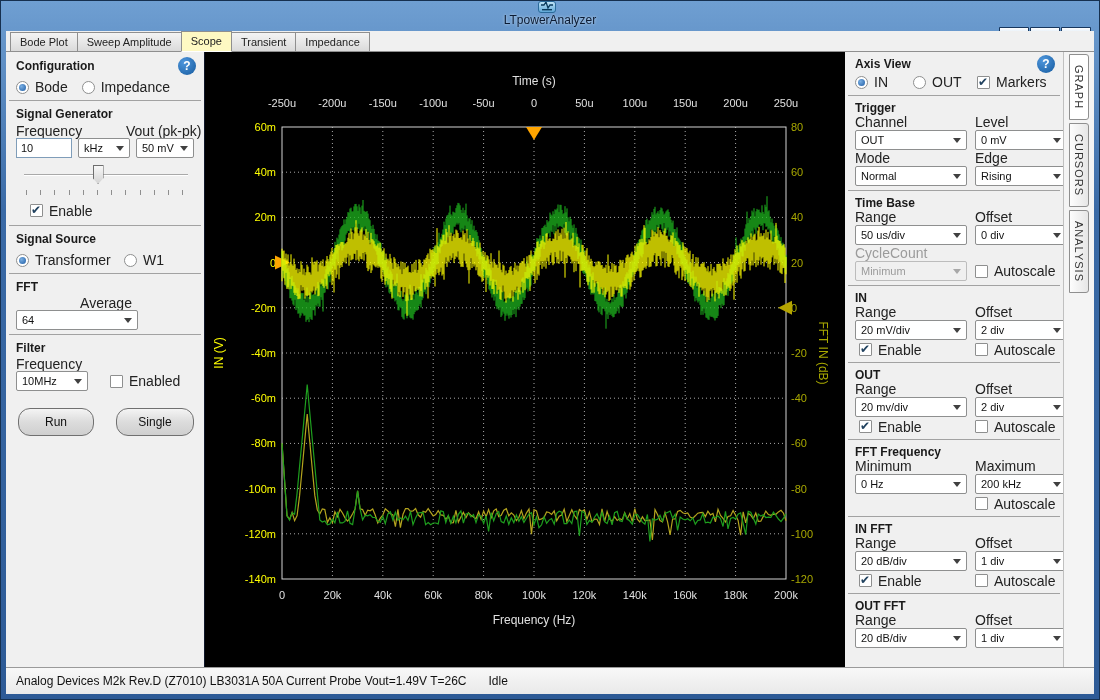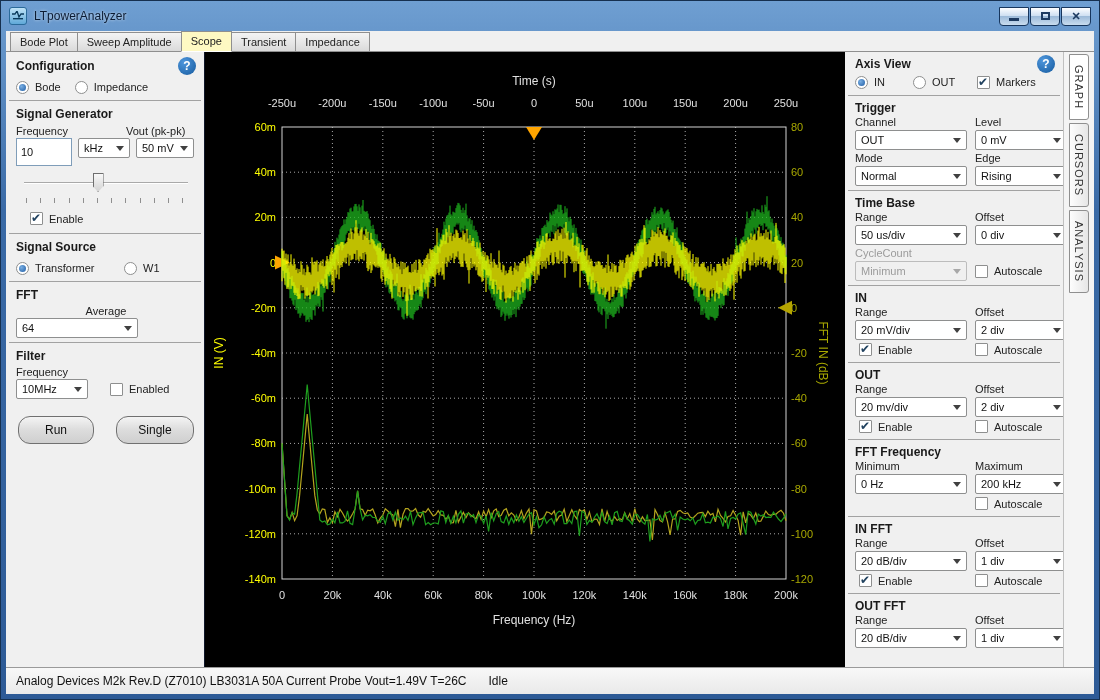--- a/index.html
+++ b/index.html
@@ -1,18 +1,18 @@
 <!DOCTYPE html>
 <html><head>
 <meta charset="utf-8">
 <style>
   html,body{margin:0;padding:0;background:#555;font-family:"Liberation Sans",sans-serif;}
   *{box-sizing:border-box;}
   .win{position:relative;width:1100px;height:700px;background:linear-gradient(#6f9fd2,#3a6aa6 30%,#2d5a96);border:1px solid #16304f;overflow:hidden;}
-  .titlebar{height:30px;display:flex;align-items:center;padding:0 8px;color:#08172e;}
+  .titlebar{height:30px;display:flex;align-items:center;padding:0 8px;color:#08172e;flex-direction:column;}
   .title-icon{width:18px;height:18px;margin-right:7px;border-radius:3px;background:linear-gradient(#bfe3f7,#5fa8d8);border:1px solid #2a6a9a;display:flex;align-items:center;justify-content:center;}
   .title-text{font-size:12px;color:#0b1b33;text-shadow:0 0 3px rgba(255,255,255,.7);}
   .winbtns{margin-left:auto;display:flex;}
   .winbtn{width:30px;height:19px;margin-left:1px;border:1px solid #17365d;border-radius:0 0 4px 4px;background:linear-gradient(#fdfeff,#cfe0f2 45%,#9dbbd9 50%,#c8dcef);display:flex;align-items:center;justify-content:center;color:#1c3a60;font-size:11px;font-weight:bold;}
   .minbar{width:10px;height:3px;background:#1c3a60;margin-top:6px;}
   .maxbox{width:9px;height:8px;border:2px solid #1c3a60;}
   .content{position:absolute;left:5px;right:5px;top:30px;bottom:5px;background:#f0f0f0;display:flex;flex-direction:column;}
   .menubar{height:26px;background:#f0f0f0;display:flex;align-items:center;padding-left:12px;border-bottom:1px solid #e2e2e2;}
   .menu-item{font-size:12px;color:#111;padding:4px 12px;}
   .tabbar{height:21px;display:flex;align-items:flex-end;padding-left:4px;border-bottom:1px solid #8f8f8f;background:#f0f0f0;}
@@ -24,28 +24,28 @@
   .rpanel{width:218px;background:#f0f0f0;overflow:hidden;}
   .sidetabs{flex:1;background:#f4f4f4;border-left:1px solid #c0c0c0;padding-top:2px;display:flex;flex-direction:column;align-items:center;}
   .vtab{writing-mode:vertical-rl;font-size:11px;color:#333;letter-spacing:1px;padding:10px 3px;border:1px solid #8f8f8f;border-radius:0 3px 3px 0;background:linear-gradient(90deg,#fdfdfd,#e6e6e6);margin-bottom:3px;}
   .vtab.active{background:#fff;}
   .statusbar{height:27px;background:linear-gradient(#f8f8f8,#e9e9e9);border-top:1px solid #9a9a9a;display:flex;align-items:center;padding-left:10px;font-size:12px;color:#111;}
   .statusbar .state{margin-left:22px;}
   
   .sec{padding:4px 8px 3px 10px;}
   .sec-h{font-size:12px;font-weight:bold;color:#1a1a1a;height:16px;display:flex;align-items:center;}
   .sep{border-top:1px solid #a2a2a2;margin:1px 3px;}
-  .lbl{font-size:11px;color:#222;height:14px;line-height:14px;white-space:nowrap;}
+  .lbl{font-size:14px;color:#222;height:14px;line-height:14px;white-space:nowrap;}
   .lbl.gray{color:#9b9b9b;}
   .grid2{display:grid;grid-template-columns:112px 92px;column-gap:8px;row-gap:1px;align-items:center;}
   .combo{position:relative;height:20px;background:#fff;border:1px solid #8e8f8f;border-radius:2px;font-size:11px;color:#111;display:flex;align-items:center;padding:0 16px 0 5px;overflow:hidden;white-space:nowrap;}
   .combo.disabled{background:#f0f0f0;color:#9b9b9b;border-color:#bcbcbc;}
   .car{position:absolute;right:5px;top:7px;width:0;height:0;border-left:4px solid transparent;border-right:4px solid transparent;border-top:5px solid #404040;}
   .combo.disabled .car{border-top-color:#a8a8a8;}
-  .tinput{height:28px;background:#fff;border:1px solid #7f9db9;font-size:11px;color:#111;padding:0 4px;width:100%;font-family:"Liberation Sans",sans-serif;}
+  .tinput{height:20px;background:#fff;border:1px solid #7f9db9;font-size:11px;color:#111;padding:0 4px;width:100%;font-family:"Liberation Sans",sans-serif;}
   .chkrow{display:flex;align-items:center;height:17px;}
   .chk{width:13px;height:13px;background:#fff;border:1px solid #8e8f8f;border-radius:1px;margin-right:6px;position:relative;flex:none;}
   .chk.checked::after{content:"\2714";position:absolute;left:0px;top:-2px;font-size:12px;color:#21425f;}
   .radiorow{display:flex;align-items:center;height:18px;}
   .radio{width:13px;height:13px;border:1px solid #8e8f8f;border-radius:50%;background:#fff;margin-right:6px;position:relative;flex:none;}
   .radio.checked::after{content:"";position:absolute;left:2px;top:2px;width:7px;height:7px;border-radius:50%;background:radial-gradient(circle at 35% 35%,#79aee2,#1f5da5);}
   .help{width:18px;height:18px;border-radius:50%;background:radial-gradient(circle at 35% 30%,#4f97dd,#155a9e);color:#fff;font-size:12px;font-weight:bold;display:flex;align-items:center;justify-content:center;margin-left:auto;}
   .btn{height:28px;border:1px solid #707070;border-radius:12px;background:linear-gradient(#f4f4f4,#dcdcdc 50%,#cfcfcf);font-size:12px;color:#111;display:flex;align-items:center;justify-content:center;}
   .btnrow{display:flex;gap:22px;padding:14px 10px 0 12px;}
   .btn.run{width:76px;}

